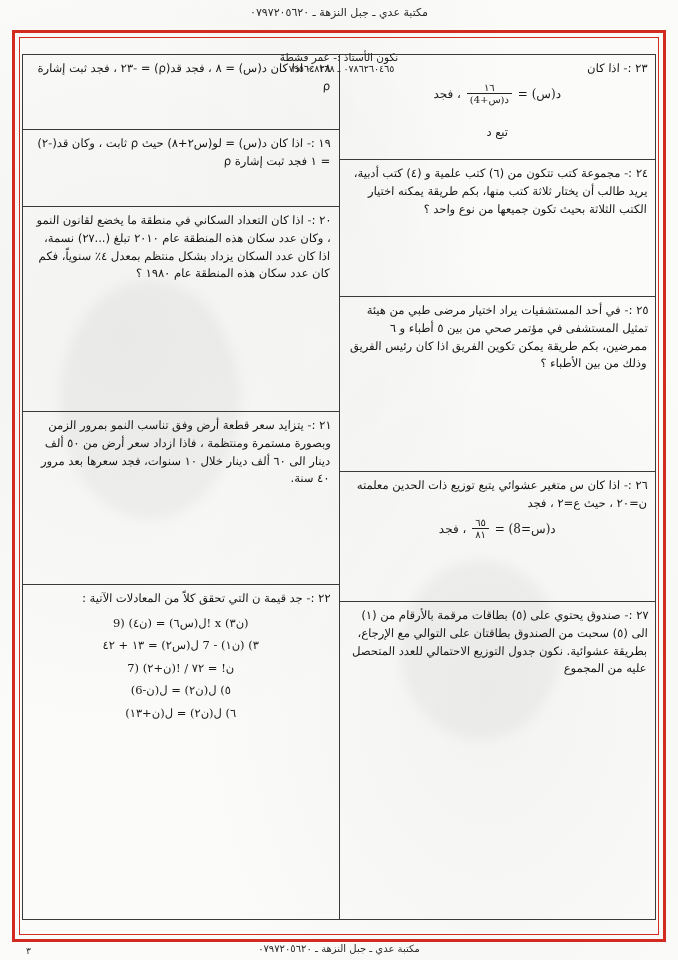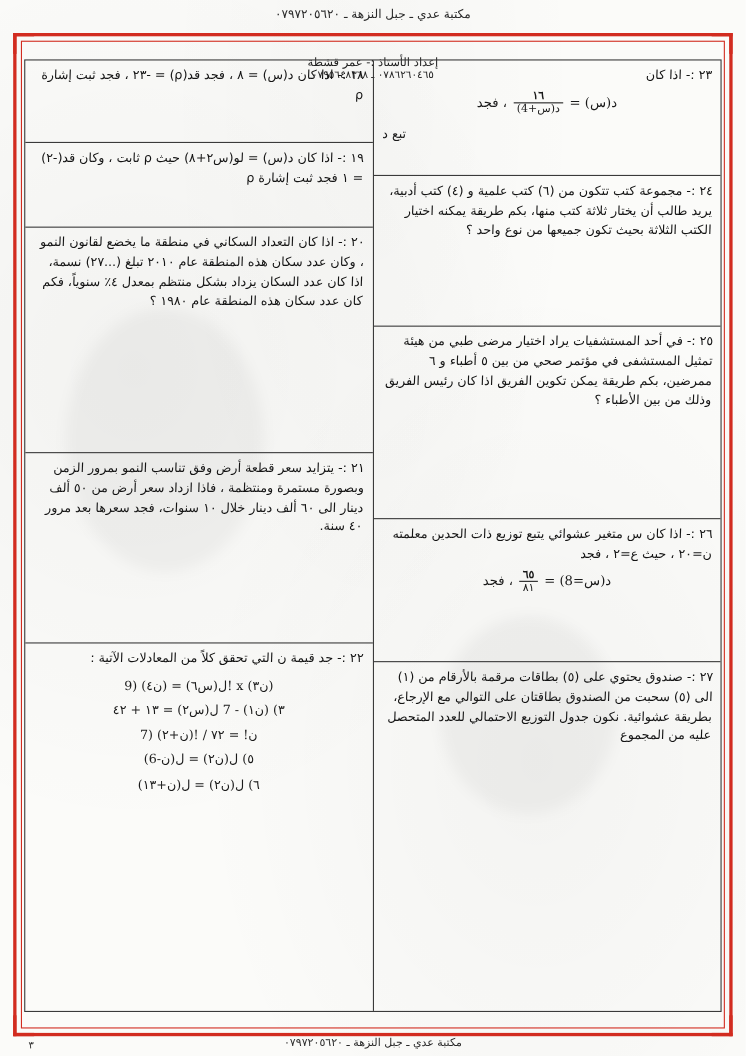--- a/index.html
+++ b/index.html
@@ -123,24 +123,24 @@
     display: block;
     text-align: center;
     font-size: 12px;
     line-height: 1.9;
     margin-top: 4px;
     direction: ltr;
     font-family: "DejaVu Serif", serif;
   }
   .eq-right {
     display: block;
-    text-align: left;
+    text-align: center;
     font-size: 11.5px;
     line-height: 1.8;
-    margin-top: 5px;
+    margin-top: 16px;
   }
   .eq-list {
     margin: 4px 0 0 0;
     padding: 0;
     list-style: none;
   }
   .eq-list li {
     font-size: 11.5px;
     line-height: 1.95;
     text-align: center;
@@ -148,21 +148,21 @@
     font-family: "DejaVu Serif", serif;
   }
   .frac {
     display: inline-block;
     vertical-align: middle;
     text-align: center;
     font-size: 10px;
     line-height: 1.15;
     margin: 0 2px;
   }
-  .frac .num { display: block; border-bottom: 1px solid #222; padding: 0 3px; font-weight: bold; }
+  .frac .num { display: block; border-bottom: 1px solid #222; padding: 0 3px; }
   .frac .den { display: block; padding: 0 3px; }
 
   .footer {
     position: absolute;
     bottom: 6px;
     left: 0;
     right: 0;
     text-align: center;
     font-size: 10px;
     color: #2a2a2a;
@@ -197,21 +197,21 @@
 
   <div class="frame-outer">
     <div class="frame-inner"></div>
     <div class="corner tl"></div>
     <div class="corner tr"></div>
     <div class="corner bl"></div>
     <div class="corner br"></div>
   </div>
 
   <div class="byline" style="position:absolute; top:48px; left:22px; right:22px;">
-    <div>إعداد الأستاذ :- عمر قشطة</div>
+    <div>نكون الأستاذ :- عمر قشطة</div>
     <div class="phones">٠٧٨٦٢٦٠٤٦٥ ـ ٠٧٩٥٦٤٨٣٦٨</div>
   </div>
 
   <div class="sheet">
 
     <div class="col right">
 
       <div class="qbox" style="height:105px;">
         <div class="qtext">٢٣ :- اذا كان</div>
         <div class="eq">

